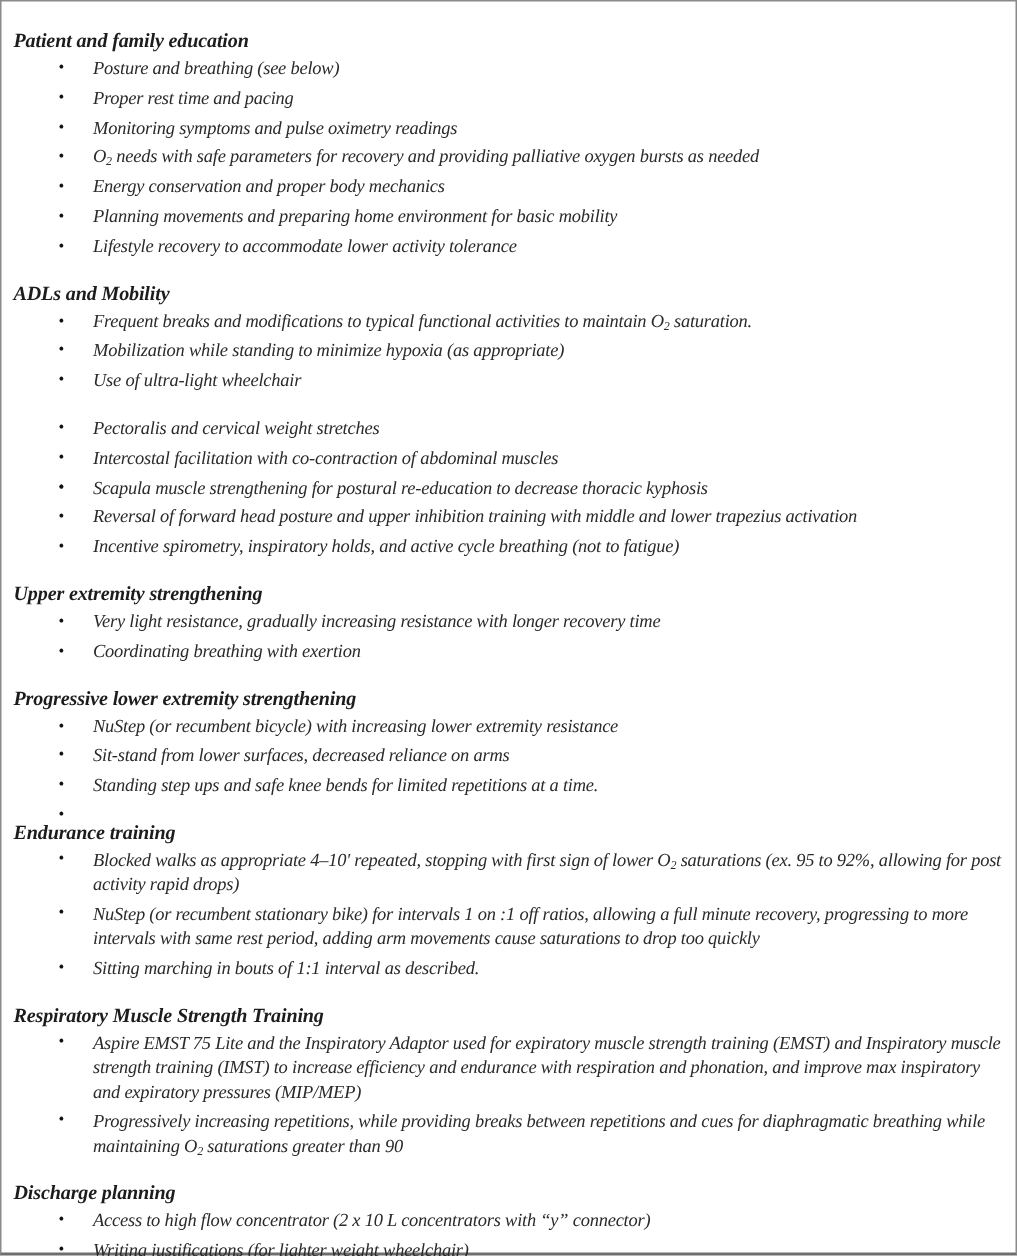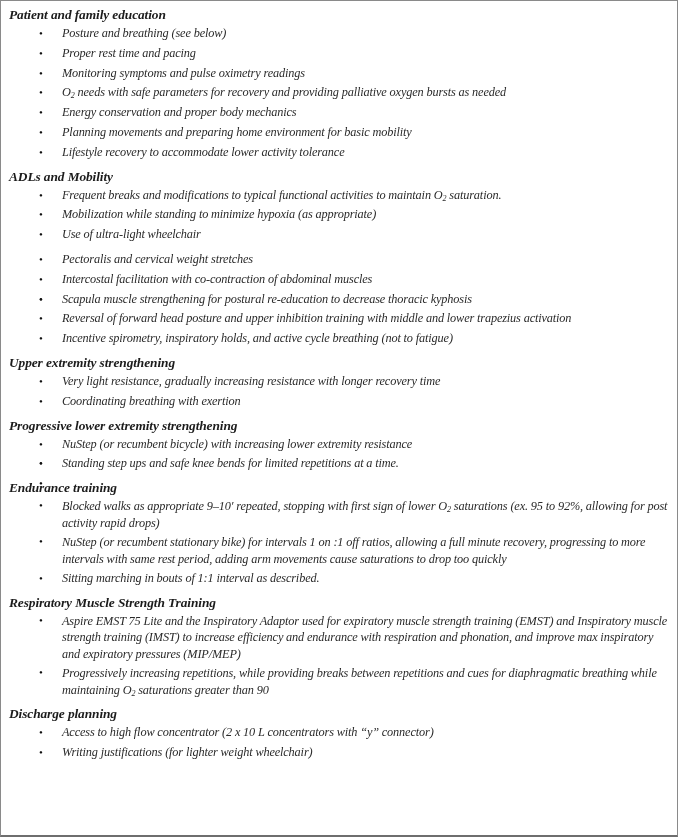--- a/index.html
+++ b/index.html
@@ -8,21 +8,21 @@
     position: absolute; left: 0; top: 0;
     width: 676px; height: 834px;
     border: 1px solid #8a8a8a;
     border-bottom: 2px solid #6e6e6e;
     border-right: 1px solid #8a8a8a;
     box-sizing: content-box;
     font-family: "Liberation Serif", serif;
     color: #1c1c1c;
   }
   .content { position: absolute; left: 8px; top: 5px; right: 6px; }
-  .section { margin: 0 0 5px 0; }
+  .section { margin: 12px 0 5px 0; }
   .heading {
     font-weight: bold; font-style: italic;
     font-size: 13.4px; line-height: 17px;
     margin: 0 0 1px 0; letter-spacing: -0.1px;
   }
   ul { list-style: none; margin: 0; padding: 0; }
   li {
     position: relative;
     padding-left: 53px;
     font-style: italic;
@@ -77,29 +77,29 @@
         <div class="heading">Upper extremity strengthening</div>
         <ul>
           <li><span class="bullet">•</span><span>Very light resistance, gradually increasing resistance with longer recovery time</span></li>
           <li><span class="bullet">•</span><span>Coordinating breathing with exertion</span></li>
         </ul>
       </div>
       <div class="section">
         <div class="heading">Progressive lower extremity strengthening</div>
         <ul>
           <li><span class="bullet">•</span><span>NuStep (or recumbent bicycle) with increasing lower extremity resistance</span></li>
-          <li><span class="bullet">•</span></li>
+          <li><span class="bullet">•</span><span>Sit-stand from lower surfaces, decreased reliance on arms</span></li>
           <li><span class="bullet">•</span><span>Standing step ups and safe knee bends for limited repetitions at a time.</span></li>
           <li><span class="bullet">•</span></li>
         </ul>
       </div>
       <div class="section">
         <div class="heading">Endurance training</div>
         <ul>
-          <li class="wrap"><span class="bullet">•</span><span>Blocked walks as appropriate 9–10′ repeated, stopping with first sign of lower O</span><sub>2</sub><span> saturations (ex. 95 to 92%, allowing for post activity rapid drops)</span></li>
+          <li class="wrap"><span class="bullet">•</span><span>Blocked walks as appropriate 4–10′ repeated, stopping with first sign of lower O</span><sub>2</sub><span> saturations (ex. 95 to 92%, allowing for post activity rapid drops)</span></li>
           <li class="wrap"><span class="bullet">•</span><span>NuStep (or recumbent stationary bike) for intervals 1 on :1 off ratios, allowing a full minute recovery, progressing to more intervals with same rest period, adding arm movements cause saturations to drop too quickly</span></li>
           <li><span class="bullet">•</span><span>Sitting marching in bouts of 1:1 interval as described.</span></li>
         </ul>
       </div>
       <div class="section">
         <div class="heading">Respiratory Muscle Strength Training</div>
         <ul>
           <li class="wrap"><span class="bullet">•</span><span>Aspire EMST 75 Lite and the Inspiratory Adaptor used for expiratory muscle strength training (EMST) and Inspiratory muscle strength training (IMST) to increase efficiency and endurance with respiration and phonation, and improve max inspiratory and expiratory pressures (MIP/MEP)</span></li>
           <li class="wrap"><span class="bullet">•</span><span>Progressively increasing repetitions, while providing breaks between repetitions and cues for diaphragmatic breathing while maintaining O</span><sub>2</sub><span> saturations greater than 90</span></li>
         </ul>

